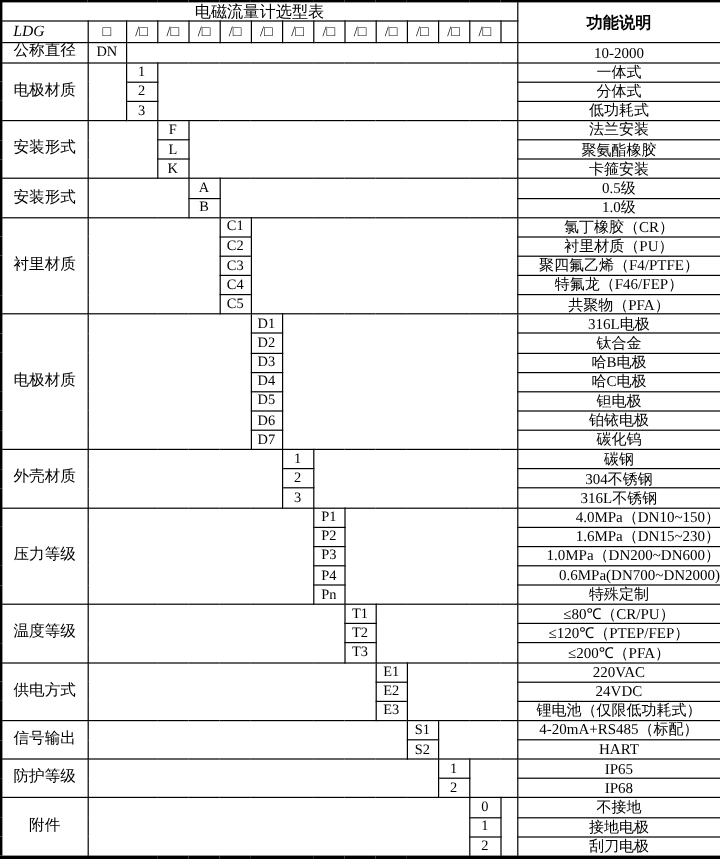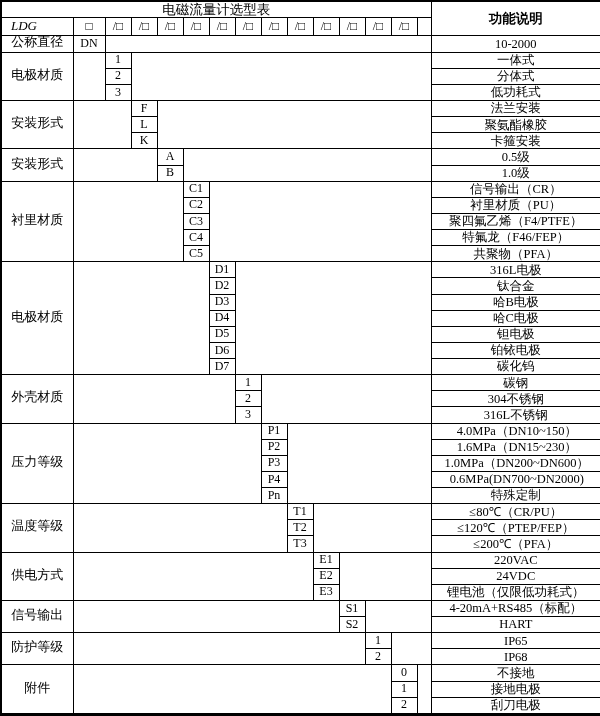--- a/index.html
+++ b/index.html
@@ -10,21 +10,21 @@
   td{border:1px solid #000;padding:0;margin:0;text-align:center;vertical-align:middle;
      font-size:12.5px;line-height:1.15;white-space:nowrap;overflow:hidden;}
   td.title-cell{font-size:13.5px;font-weight:normal;height:15px;line-height:15px;}
   td.func-header{font-size:13.5px;font-weight:bold;margin-left:24px;}
   tr.code-row{height:18px;}
   td.model-prefix{text-align:left;padding-left:9px;font-size:13px;font-style:italic;}
   td.box-cell{font-size:12px;letter-spacing:0;}
   td.cat-label{font-size:13px;font-family:Liberation Mono, monospace;}
   td.code-cell{font-size:12px;}
   td.desc-cell{font-size:12.5px;font-family:Liberation Serif, serif;}
-  td.desc-left{text-align:center;padding-left:2px;}
+  td.desc-left{text-align:right;padding-left:2px;}
   td.gap-cell{border:1px solid #000;}
 </style>
 </head>
 <body>
 
 <table class="sel">
   <colgroup>
     <col style="width:72px">
     <col style="width:32px">
     <col style="width:26px">
@@ -109,21 +109,21 @@
       </tr>
       <tr>
         <td class="code-cell">B</td>
         <td class="desc-cell">1.0级</td>
       </tr>
       <tr>
         <td class="cat-label" rowspan="5">衬里材质</td>
         <td class="gap-cell" rowspan="5" colspan="4"></td>
         <td class="code-cell">C1</td>
         <td class="gap-cell" rowspan="5" colspan="9"></td>
-        <td class="desc-cell">信号输出（CR）</td>
+        <td class="desc-cell">氯丁橡胶（CR）</td>
       </tr>
       <tr>
         <td class="code-cell">C2</td>
         <td class="desc-cell">衬里材质（PU）</td>
       </tr>
       <tr>
         <td class="code-cell">C3</td>
         <td class="desc-cell">聚四氟乙烯（F4/PTFE）</td>
       </tr>
       <tr>

